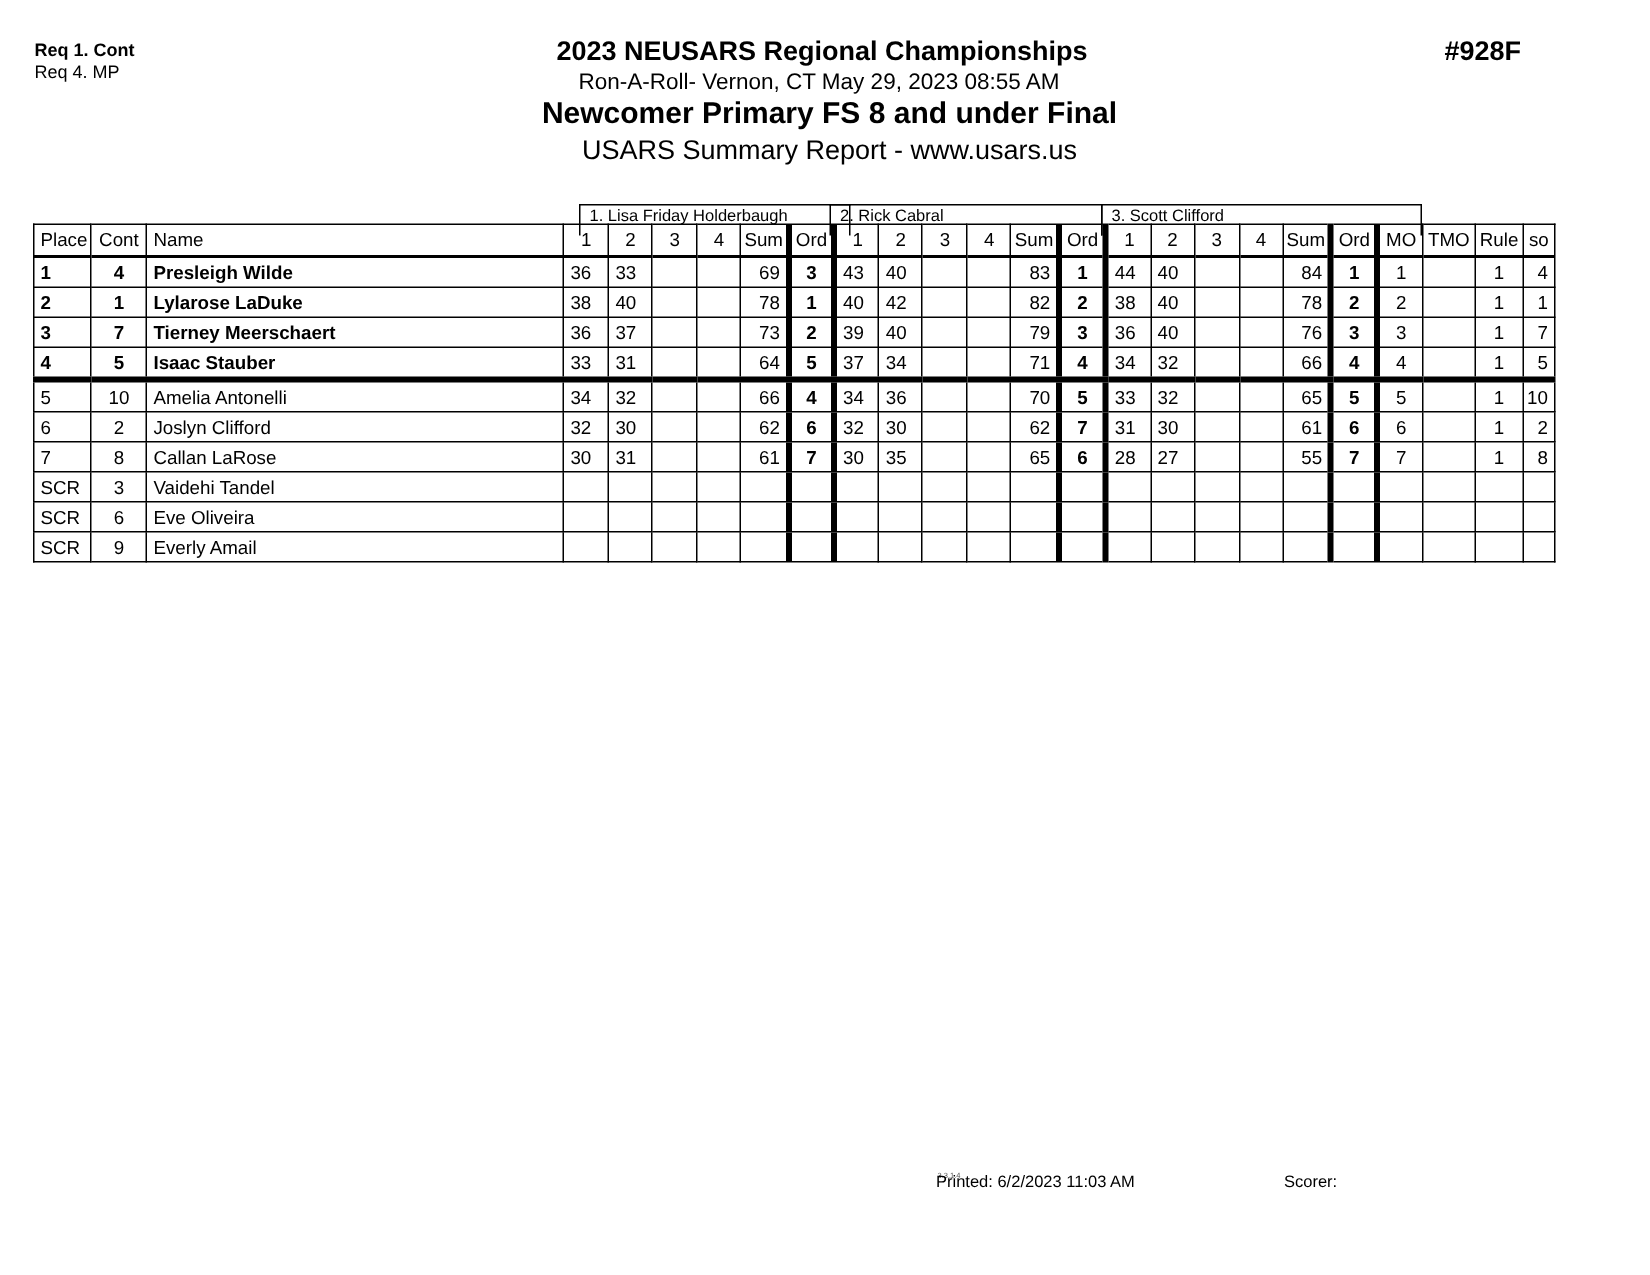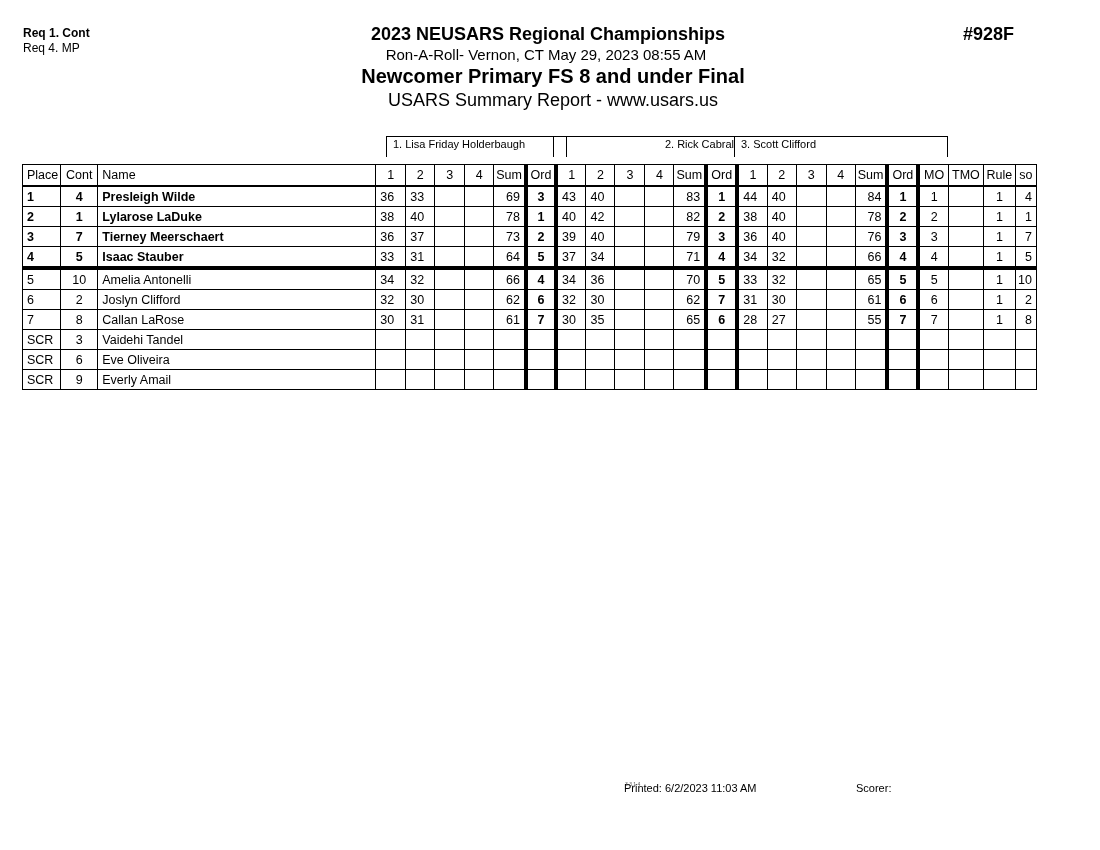--- a/index.html
+++ b/index.html
@@ -6,21 +6,21 @@
   body{width:1100px;height:850px;position:relative;font-family:"Liberation Sans",sans-serif;color:#000;overflow:hidden;}
   .req{position:absolute;left:23px;font-size:12px;line-height:14px;}
   .req1{top:26px;font-weight:bold;} .req2{top:41px;}
   .center{position:absolute;left:0;width:1100px;text-align:center;}
   .t1{top:24px;font-size:18px;font-weight:bold;left:-2px;}
   .t2{top:46px;font-size:15px;left:-4px;}
   .t3{top:65px;font-size:20px;font-weight:bold;left:3px;}
   .t4{top:90px;font-size:18px;left:3px;}
   .code{position:absolute;left:963px;top:24px;font-size:18px;font-weight:bold;}
   .judge{position:absolute;top:136px;height:21px;border:1px solid #000;border-bottom:none;font-size:11px;line-height:14px;padding-left:6px;box-sizing:border-box;}
-  table.grid{position:absolute;left:22px;top:164px;border-collapse:collapse;table-layout:fixed;font-size:12.5px;}
+  table.grid{position:absolute;left:22px;top:149px;border-collapse:collapse;table-layout:fixed;font-size:12.5px;}
   table.grid td{border:1px solid #000;height:19px;padding:0 2px;white-space:nowrap;overflow:hidden;}
   table.grid tr.hdr td{height:20px;}
   .c{text-align:center;} .r{text-align:right;padding-right:4px !important;}
   .l{text-align:left;padding-left:4px !important;}
   .b{font-weight:bold;}
   .bl{border-left:4px solid #000 !important;}
   .hdrsep td{border-bottom:2px solid #000 !important;}
   .topsep td{border-bottom:4px solid #000 !important;}
   .footer{position:absolute;top:782px;font-size:11px;}
   .tiny{position:absolute;left:625px;top:781px;font-size:5px;color:#555;}
@@ -31,21 +31,21 @@
 <div class="req req1">Req 1. Cont</div>
 <div class="req req2">Req 4. MP</div>
 
 <div class="center t1">2023 NEUSARS Regional Championships</div>
 <div class="center t2">Ron-A-Roll- Vernon, CT  May 29, 2023  08:55 AM</div>
 <div class="center t3">Newcomer Primary FS 8 and under Final</div>
 <div class="center t4">USARS Summary Report - www.usars.us</div>
 <div class="code">#928F</div>
 
 <div class="judge" style="left:373px;width:181px;margin-left:13px;">1.  Lisa Friday Holderbaugh</div>
-<div class="judge" style="left:553px;width:182px;text-align:right;">2.  Rick Cabral</div>
+<div class="judge" style="left:553px;width:182px;">2.  Rick Cabral</div>
 <div class="judge" style="left:734px;width:214px;">3.  Scott Clifford</div>
 
 <table class="grid">
   <colgroup>
     <col style="width:36px">
       <col style="width:37px">
       <col style="width:278px">
     <col style="width:30px">
       <col style="width:29px">
       <col style="width:30px">

